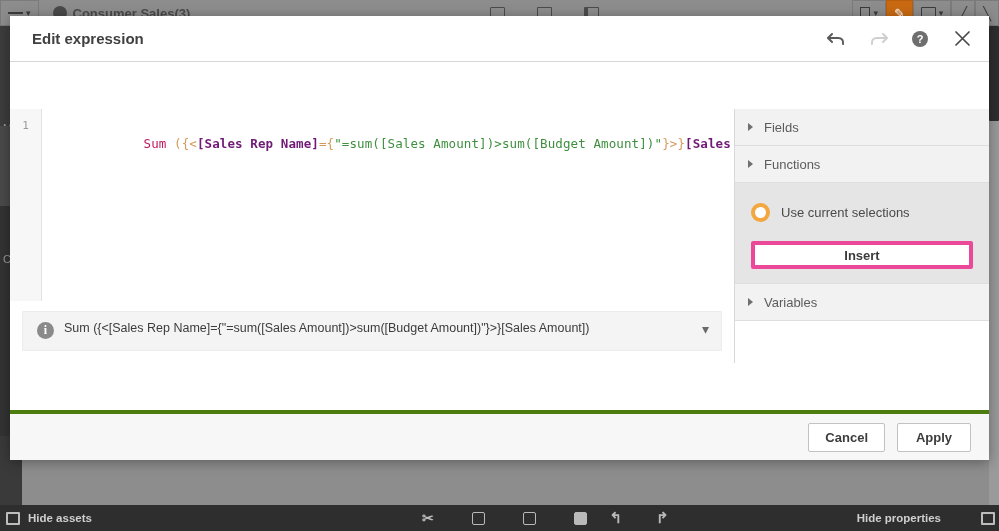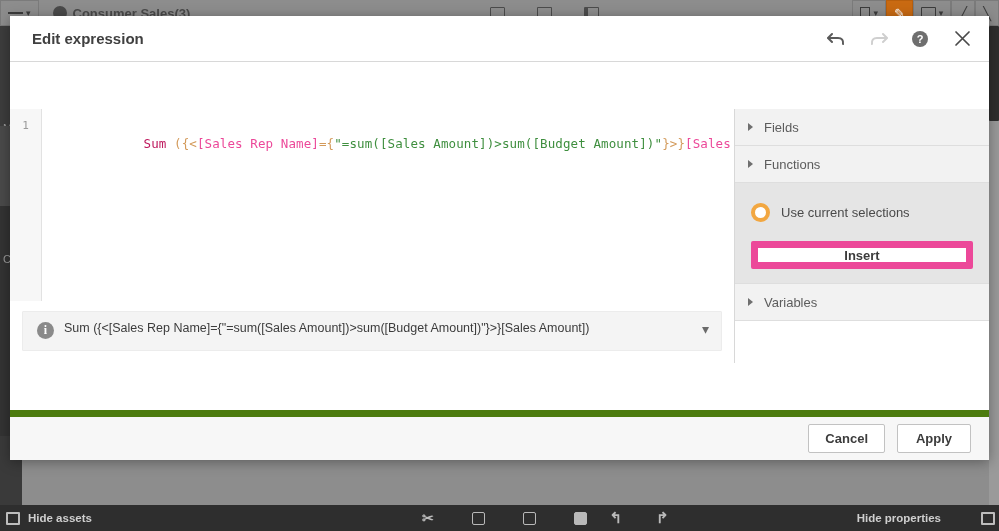--- a/index.html
+++ b/index.html
@@ -106,21 +106,21 @@
     line-height: 18px;
   }
   .code {
     flex: 1; padding: 8px 0 0 10px;
     font-family: "DejaVu Sans Mono", monospace;
     font-size: 12.5px; line-height: 18px;
     white-space: pre; overflow: hidden; letter-spacing: .1px;
   }
   .tk-fn     { color: #be185d; }
   .tk-punct  { color: #d39a5a; }
-  .tk-field  { color: #ec4899; }
+  .tk-field  { color: #701a75; font-weight: bold; }
   .tk-str    { color: #3f8f3f; }
   .tk-plain  { color: #2e2e2e; }
 
   .status-wrap { padding: 10px 12px 12px 12px; background: #fff; }
   .status-box {
     background: #f4f4f4; border: 1px solid #ececec;
     padding: 9px 14px 11px 14px; display: flex; gap: 10px;
     position: relative; border-radius: 1px;
   }
   .info-ico {
@@ -156,30 +156,30 @@
   .radio {
     width: 19px; height: 19px; border-radius: 50%; flex: 0 0 19px;
     background: #e6e6e6;
   }
   .radio.sel {
     background: #fff; border: 4px solid #f2a741;
   }
   .radio-label { font-size: 13px; color: #4a4a4a; }
   .insert-btn {
     margin-top: 14px; width: 100%; height: 28px;
-    border: 7px solid #ec4899; background: #fff; border-radius: 2px;
+    border: 4px solid #ec4899; background: #fff; border-radius: 2px;
     font-size: 13px; font-weight: bold; color: #3c3c3c; cursor: pointer;
     font-family: "Liberation Sans", sans-serif;
   }
   .panel-filler { flex: 1; background: #fff; }
 
   
   .modal-footer {
     height: 50px; flex: 0 0 50px; background: #f7f7f7;
-    border-top: 7px solid #4d7c0f;
+    border-top: 4px solid #4d7c0f;
     display: flex; align-items: center; justify-content: flex-end;
     gap: 12px; padding-right: 18px;
   }
   .foot-btn {
     min-width: 74px; height: 29px; padding: 0 16px;
     border: 1px solid #c2c2c2; background: #fff; border-radius: 2px;
     font-size: 13px; font-weight: bold; color: #3c3c3c; cursor: pointer;
     font-family: "Liberation Sans", sans-serif;
   }
 

